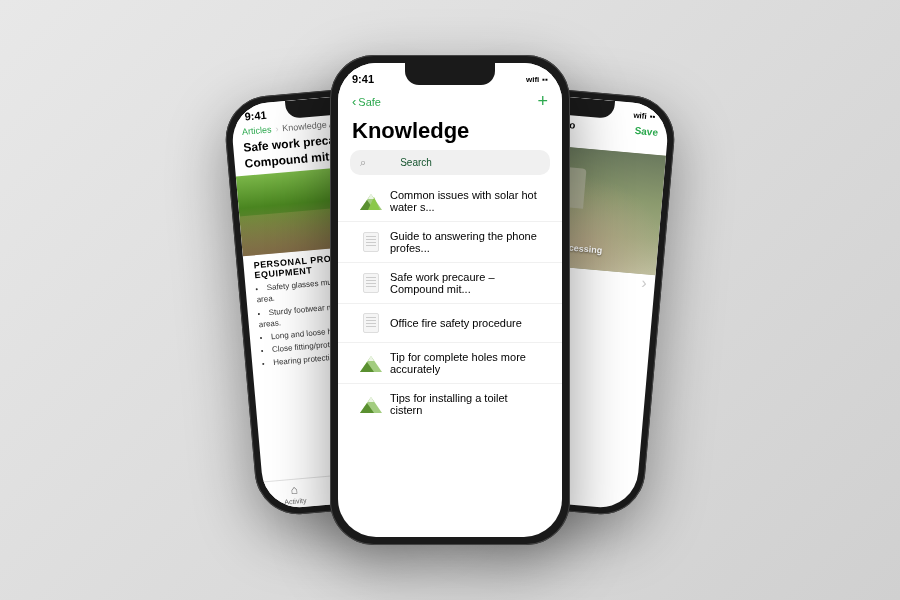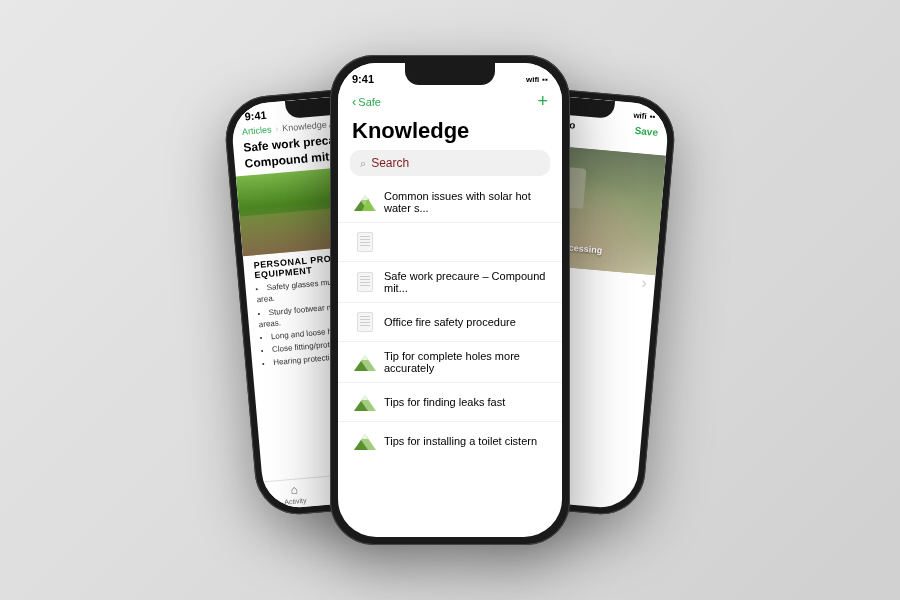--- a/index.html
+++ b/index.html
@@ -166,33 +166,34 @@
       align-items: center;
       gap: 5px;
     }
 
     .search-bar .search-ico {
       color: #999;
       font-size: 11px;
     }
 
     .search-bar .search-placeholder {
-      color: #7f1d1d;
-      font-size: 12px;
+      color: #14532d;
+      font-size: 10px;
+      margin-left: 29px;
     }
 
     .knowledge-list {
       overflow-y: auto;
       flex: 1;
     }
 
     .knowledge-item {
       display: flex;
       align-items: center;
-      padding: 8px 16px;
+      padding: 8px 22px;
       border-bottom: 1px solid #f0f0f0;
       gap: 8px;
     }
 
     .knowledge-item:last-child { border-bottom: none; align-items: center; }
 
     .item-icon {
       width: 22px;
       height: 22px;
       flex-shrink: 0;
@@ -519,20 +520,21 @@
               <polygon points="11,2 14,7 8,7" fill="white" opacity="0.8"></polygon>
             </svg>
           </div>
           <span class="item-text">Common issues with solar hot water s...</span>
         </div>
 
         <div class="knowledge-item">
           <div class="item-icon">
             <div class="doc-icon"></div>
           </div>
+          <span class="item-text">Guide to answering the phone profes...</span>
         </div>
 
 
 
         <div class="knowledge-item">
           <div class="item-icon">
             <div class="doc-icon"></div>
           </div>
           <span class="item-text">Safe work precaure – Compound mit...</span>
         </div>
@@ -548,30 +550,20 @@
           <div class="item-icon">
             <svg class="mt-svg" viewBox="0 0 22 18" fill="none">
               <polygon points="11,2 22,18 0,18" fill="#7ab648" opacity="0.7"></polygon>
               <polygon points="7,8 14,18 0,18" fill="#5a9030"></polygon>
               <polygon points="11,2 14,7 8,7" fill="white" opacity="0.8"></polygon>
             </svg>
           </div>
           <span class="item-text">Tip for complete holes more accurately</span>
         </div>
 
-        <div class="knowledge-item">
-          <div class="item-icon">
-            <svg class="mt-svg" viewBox="0 0 22 18" fill="none">
-              <polygon points="11,2 22,18 0,18" fill="#7ab648" opacity="0.7"></polygon>
-              <polygon points="7,8 14,18 0,18" fill="#5a9030"></polygon>
-              <polygon points="11,2 14,7 8,7" fill="white" opacity="0.8"></polygon>
-            </svg>
-          </div>
-          <span class="item-text">Tips for finding leaks fast</span>
-        </div>
 
         <div class="knowledge-item">
           <div class="item-icon">
             <svg class="mt-svg" viewBox="0 0 22 18" fill="none">
               <polygon points="11,2 22,18 0,18" fill="#7ab648" opacity="0.7"></polygon>
               <polygon points="7,8 14,18 0,18" fill="#5a9030"></polygon>
               <polygon points="11,2 14,7 8,7" fill="white" opacity="0.8"></polygon>
             </svg>
           </div>
           <span class="item-text">Tips for installing a toilet cistern</span>

